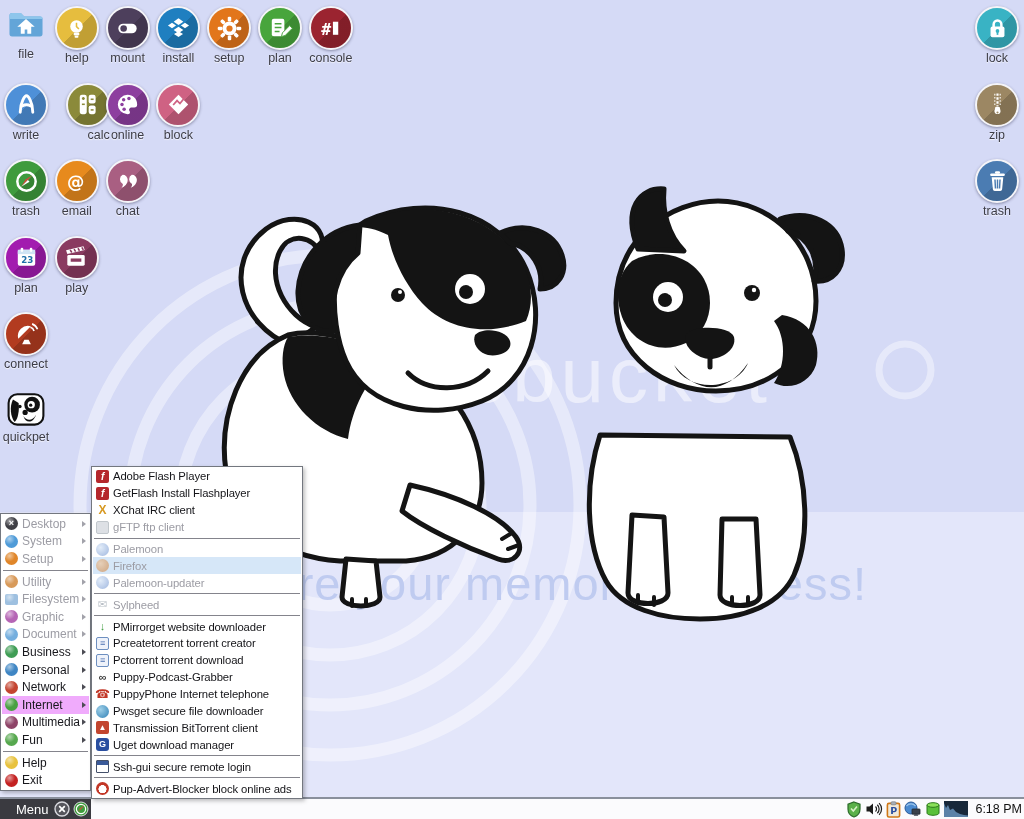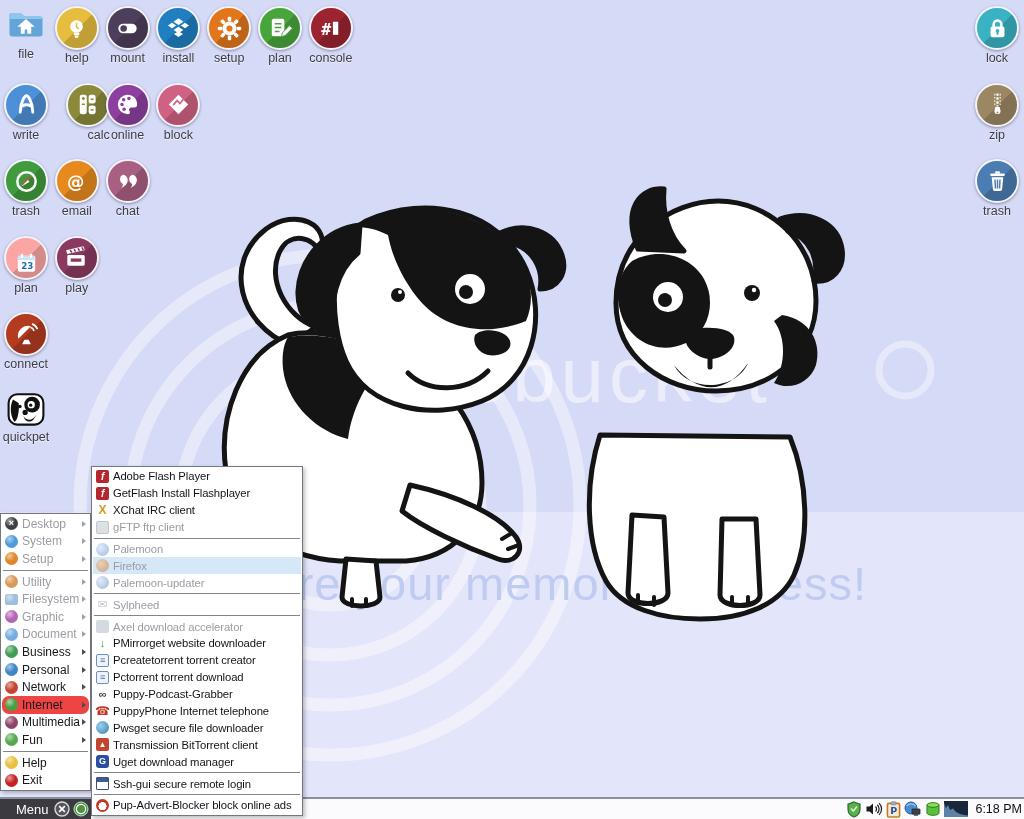--- a/index.html
+++ b/index.html
@@ -279,21 +279,21 @@
         <span class="bubble" style="background: rgb(169, 95, 130);">
           <i class="shade"></i>
           <svg viewBox="0 0 30 30" fill="#fff">
             <path d="M10 8 a5.2 5.2 0 0 1 5.2 5.2 c0 4.2-3.2 7.2-6.4 8.3 c1.6-2.1 1.7-3.7 1.1-4.3 a5.2 5.2 0 0 1 .1-9.2Z"></path>
             <path d="M19.5 8 a5.2 5.2 0 0 1 5.2 5.2 c0 4.2-3.2 7.2-6.4 8.3 c1.6-2.1 1.7-3.7 1.1-4.3 a5.2 5.2 0 0 1 .1-9.2Z"></path>
           </svg>
         </span>
         <div class="dlabel">chat</div>
       </div>
       <div class="dicon" style="left: -7px; top: 235.8px;">
-        <span class="bubble" style="background: #fca5a5; align-items: flex-end;">
+        <span class="bubble" style="background: #a21caf;">
           <i class="shade"></i>
           <svg viewBox="0 0 30 30">
             <rect x="6" y="7" width="18" height="16.5" rx="2" fill="#fff"></rect>
             <rect x="6" y="7" width="18" height="4.5" fill="#cfe4f4"></rect>
             <rect x="9" y="4.8" width="2.6" height="4.4" rx="1.2" fill="#fff"></rect>
             <rect x="18.4" y="4.8" width="2.6" height="4.4" rx="1.2" fill="#fff"></rect>
             <text x="9.6" y="20.8" font-size="9" font-weight="bold" fill="#1f6fa9" font-family="DejaVu Sans,sans-serif">23</text>
           </svg>
         </span>
         <div class="dlabel">plan</div>
@@ -428,21 +428,21 @@
       <div class="mrow">
         <span class="mi" style="background: radial-gradient(circle at 35% 30%, rgba(255, 255, 255, 0.55), rgba(255, 255, 255, 0) 45%), rgb(63, 134, 196);"></span>
         <span>Personal</span>
         <span class="arr"></span>
       </div>
       <div class="mrow">
         <span class="mi" style="background: radial-gradient(circle at 35% 30%, rgba(255, 255, 255, 0.55), rgba(255, 255, 255, 0) 45%), rgb(196, 68, 48);"></span>
         <span>Network</span>
         <span class="arr"></span>
       </div>
-      <div class="mrow" style="background: #ef4444; border-radius: 7px;">
+      <div class="mrow" style="background: #f0abfc;">
         <span class="mi" style="background: radial-gradient(circle at 35% 30%, rgba(255, 255, 255, 0.55), rgba(255, 255, 255, 0) 45%), rgb(73, 160, 67);"></span>
         <span>Internet</span>
         <span class="arr"></span>
       </div>
       <div class="mrow">
         <span class="mi" style="background: radial-gradient(circle at 35% 30%, rgba(255, 255, 255, 0.55), rgba(255, 255, 255, 0) 45%), rgb(142, 68, 104);"></span>
         <span>Multimedia</span>
         <span class="arr"></span>
       </div>
       <div class="mrow">
@@ -489,24 +489,20 @@
       <div class="srow dis">
         <span class="si round" style="background:radial-gradient(circle at 35% 35%, #cfe0f5, #5f86c9)"></span>
         <span>Palemoon-updater</span>
       </div>
       <div class="msep"></div>
       <div class="srow dis">
         <span class="si" style="color:#8a94a0">✉</span>
         <span>Sylpheed</span>
       </div>
       <div class="msep"></div>
-      <div class="srow dis">
-        <span class="si" style="background:#b9c2cb;border-radius:2px"></span>
-        <span>Axel download accelerator</span>
-      </div>
       <div class="srow">
         <span class="si" style="color:#3f9d3f;font-weight:bold">↓</span>
         <span>PMirrorget website downloader</span>
       </div>
       <div class="srow">
         <span class="si" style="background:#eef2fa;border:1px solid #6d8fc0;border-radius:2px;color:#4a6fb0;font-size:9px">≡</span>
         <span>Pcreatetorrent torrent creator</span>
       </div>
       <div class="srow">
         <span class="si" style="background:#eef2fa;border:1px solid #6d8fc0;border-radius:2px;color:#4a6fb0;font-size:9px">≡</span>

